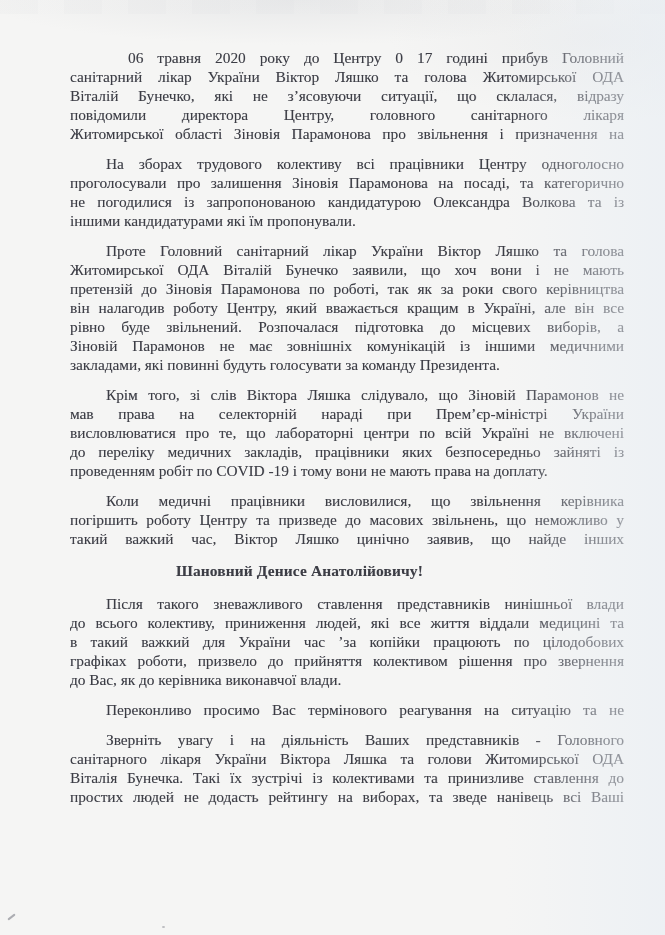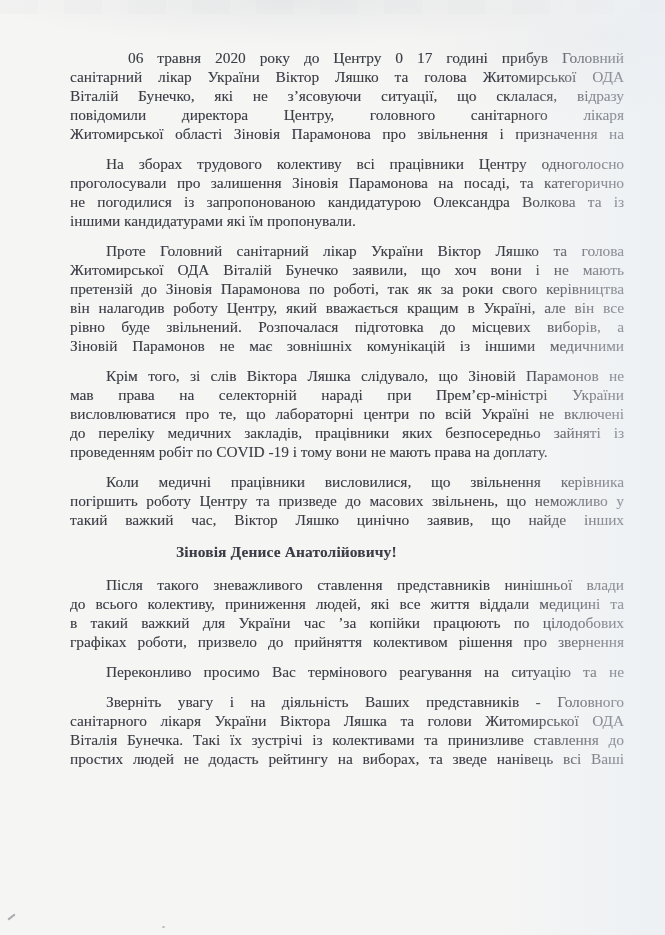--- a/index.html
+++ b/index.html
@@ -84,39 +84,41 @@
         <div class="line">не погодилися із запропонованою кандидатурою Олександра Волкова та із</div>
         <div class="line last">іншими кандидатурами які їм пропонували.</div>
       </div>
       <div class="paragraph">
         <div class="line first">Проте Головний санітарний лікар України Віктор Ляшко та голова</div>
         <div class="line">Житомирської ОДА Віталій Бунечко заявили, що хоч вони і не мають</div>
         <div class="line">претензій до Зіновія Парамонова по роботі, так як за роки свого керівництва</div>
         <div class="line">він налагодив роботу Центру, який вважається кращим в Україні, але він все</div>
         <div class="line">рівно буде звільнений. Розпочалася підготовка до місцевих виборів, а</div>
         <div class="line">Зіновій Парамонов не має зовнішніх комунікацій із іншими медичними</div>
+        <div class="line last">закладами, які повинні будуть голосувати за команду Президента.</div>
       </div>
       <div class="paragraph">
         <div class="line first">Крім того, зі слів Віктора Ляшка слідувало, що Зіновій Парамонов не</div>
         <div class="line">мав права на селекторній нараді при Прем’єр-міністрі України</div>
         <div class="line">висловлюватися про те, що лабораторні центри по всій Україні не включені</div>
         <div class="line">до переліку медичних закладів, працівники яких безпосередньо зайняті із</div>
         <div class="line last">проведенням робіт по COVID -19 і тому вони не мають права на доплату.</div>
       </div>
       <div class="paragraph">
         <div class="line first">Коли медичні працівники висловилися, що звільнення керівника</div>
         <div class="line">погіршить роботу Центру та призведе до масових звільнень, що неможливо у</div>
         <div class="line">такий важкий час, Віктор Ляшко цинічно заявив, що найде інших</div>
       </div>
-      <div class="salutation">Зіновія Денисе  Анатолійовичу!</div>
+      <div class="salutation">Шановний Денисе  Анатолійовичу!</div>
       <div class="paragraph">
         <div class="line first">Після такого зневажливого ставлення представників нинішньої влади</div>
         <div class="line">до всього колективу, приниження людей, які все життя віддали медицині та</div>
         <div class="line">в такий важкий для України час ’за копійки працюють по цілодобових</div>
         <div class="line">графіках роботи, призвело до прийняття колективом рішення про звернення</div>
+        <div class="line last">до Вас, як до керівника виконавчої влади.</div>
       </div>
       <div class="paragraph">
         <div class="line first">Переконливо просимо Вас термінового реагування на ситуацію та не</div>
       </div>
       <div class="paragraph">
         <div class="line first">Зверніть увагу і на діяльність Ваших представників - Головного</div>
         <div class="line">санітарного лікаря України Віктора Ляшка та голови Житомирської ОДА</div>
         <div class="line">Віталія Бунечка. Такі їх зустрічі із колективами та принизливе ставлення до</div>
         <div class="line">простих людей не додасть рейтингу на виборах, та зведе нанівець всі Ваші</div>
       </div>

